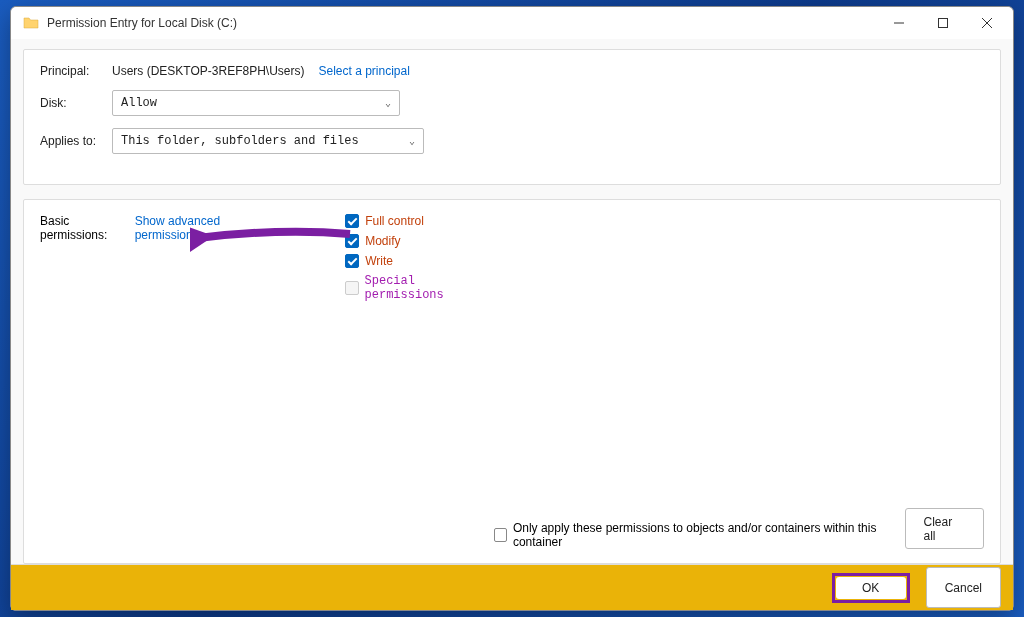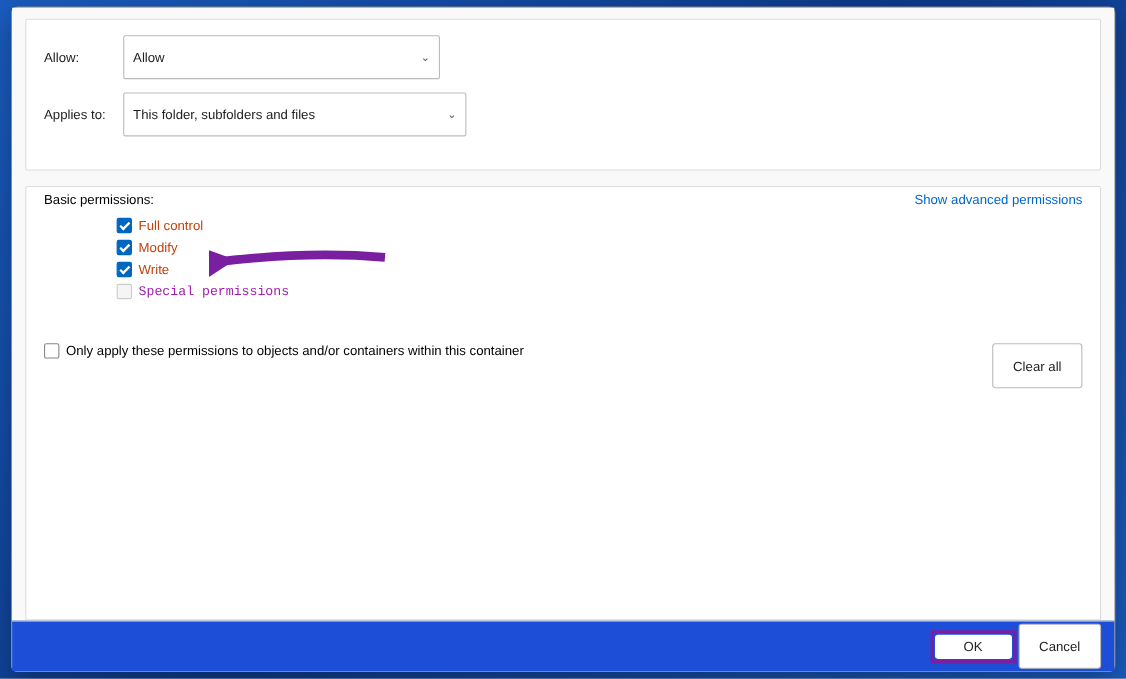--- a/index.html
+++ b/index.html
@@ -60,41 +60,42 @@
       padding: 14px 16px;
       margin-bottom: 14px;
     }
     .row { display: flex; align-items: center; margin-bottom: 12px; }
     .row:last-child { margin-bottom: 16px; }
     .label-col { width: 72px; color: #222; }
     .principal-text { color: #222; margin-right: 14px; }
     .link { color: #0066cc; cursor: pointer; }
     .select-box {
       width: 288px;
-      height: 40px;
+      height: 26px;
       border: 1px solid #bbb;
       border-radius: 2px;
       background: #fff;
       padding: 0 8px;
       display: flex;
       align-items: center;
       justify-content: space-between;
       color: #222;
       cursor: pointer;
+      font-family: Liberation Mono, monospace;
     }
     .select-wide { width: 312px; gap: 47px; }
     .chev { color: #555; font-size: 10px; }
     .perm-panel {
       background: #fff;
       border: 1px solid #ddd;
       border-radius: 2px;
-      padding: 4px 16px;
+      padding: 14px 16px;
       flex: 1;
       display: flex;
-      flex-direction: column;
+      flex-direction: row;
       position: relative;
     }
     .perm-header {
       display: flex;
       justify-content: space-between;
       margin-bottom: 10px;
     }
     .perm-list { margin-left: 66px; }
     .perm-item {
       display: flex;
@@ -123,70 +124,101 @@
     }
     .cb.disabled {
       border-color: #ccc;
       background: #f5f5f5;
       cursor: default;
     }
     .perm-label { color: #c2410c; }
     .perm-label.disabled { color: #a21caf; font-family: Liberation Mono, monospace; }
     .only-apply-row {
       display: flex;
-      align-items: flex-start;
+      align-items: flex-end;
       justify-content: space-between;
-      margin-top: 34px;
+      margin-top: 8px;
     }
     .only-apply-left { display: flex; align-items: center; }
     .btn {
       height: 41px;
       padding: 0 18px;
       background: #fff;
       border: 1px solid #bbb;
       border-radius: 3px;
       cursor: pointer;
       display: flex;
       align-items: center;
       justify-content: center;
       color: #222;
     }
     .footer {
       height: 46px;
-      background: #1d4ed8;
+      background: #eab308;
       border-top: 1px solid #ddd;
       display: flex;
       align-items: center;
       justify-content: flex-end;
       padding: 0 12px;
-      gap: 2px;
+      gap: 16px;
     }
     .footer .btn { min-width: 70px; }
     .ok-highlight {
       border: 3px solid #7b1fa2;
       padding: 1px;
     }
     .ok-highlight .btn { border: none; height: 22px; }
     .arrow {
       position: absolute;
       top: 224px;
       left: 190px;
       pointer-events: none;
     }
   </style>
 </head>
 <body>
 
 <div class="window">
+  <div class="titlebar">
+    <span class="folder-icon">
+      <svg width="16" height="16" viewBox="0 0 16 16">
+          <path d="M1 3 h5 l1.5 2 H15 v8 H1 Z" fill="#ffd36e" stroke="#d9a93e" stroke-width="0.5"></path>
+        </svg>
+    </span>
+    <span class="title">Permission Entry for Local Disk (C:)</span>
+    <div class="winbtns">
+      <div class="winbtn">
+          <svg width="10" height="10">
+            <line x1="0" y1="5" x2="10" y2="5" stroke="#333" stroke-width="1"></line>
+          </svg>
+        </div>
+      <div class="winbtn">
+          <svg width="10" height="10">
+            <rect x="0.5" y="0.5" width="9" height="9" fill="none" stroke="#333" stroke-width="1"></rect>
+          </svg>
+        </div>
+      <div class="winbtn">
+          <svg width="10" height="10">
+            <line x1="0" y1="0" x2="10" y2="10" stroke="#333" stroke-width="1"></line>
+            <line x1="10" y1="0" x2="0" y2="10" stroke="#333" stroke-width="1"></line>
+          </svg>
+        </div>
+    </div>
+  </div>
 
   <div class="content">
 
     <div class="panel">
       <div class="row">
-        <span class="label-col">Allow:</span>
+        <span class="label-col">Principal:</span>
+        <span class="principal-text">Users (DESKTOP-3REF8PH\Users)</span>
+        <span class="link">Select a principal</span>
+      </div>
+      <div class="row">
+        <span class="label-col">Disk:</span>
         <div class="select-box">
           <span>Allow</span>
           <span class="chev">⌄</span>
         </div>
       </div>
       <div class="row">
         <span class="label-col">Applies to:</span>
         <div class="select-box select-wide">
           <span>This folder, subfolders and files</span>
           <span class="chev">⌄</span>

